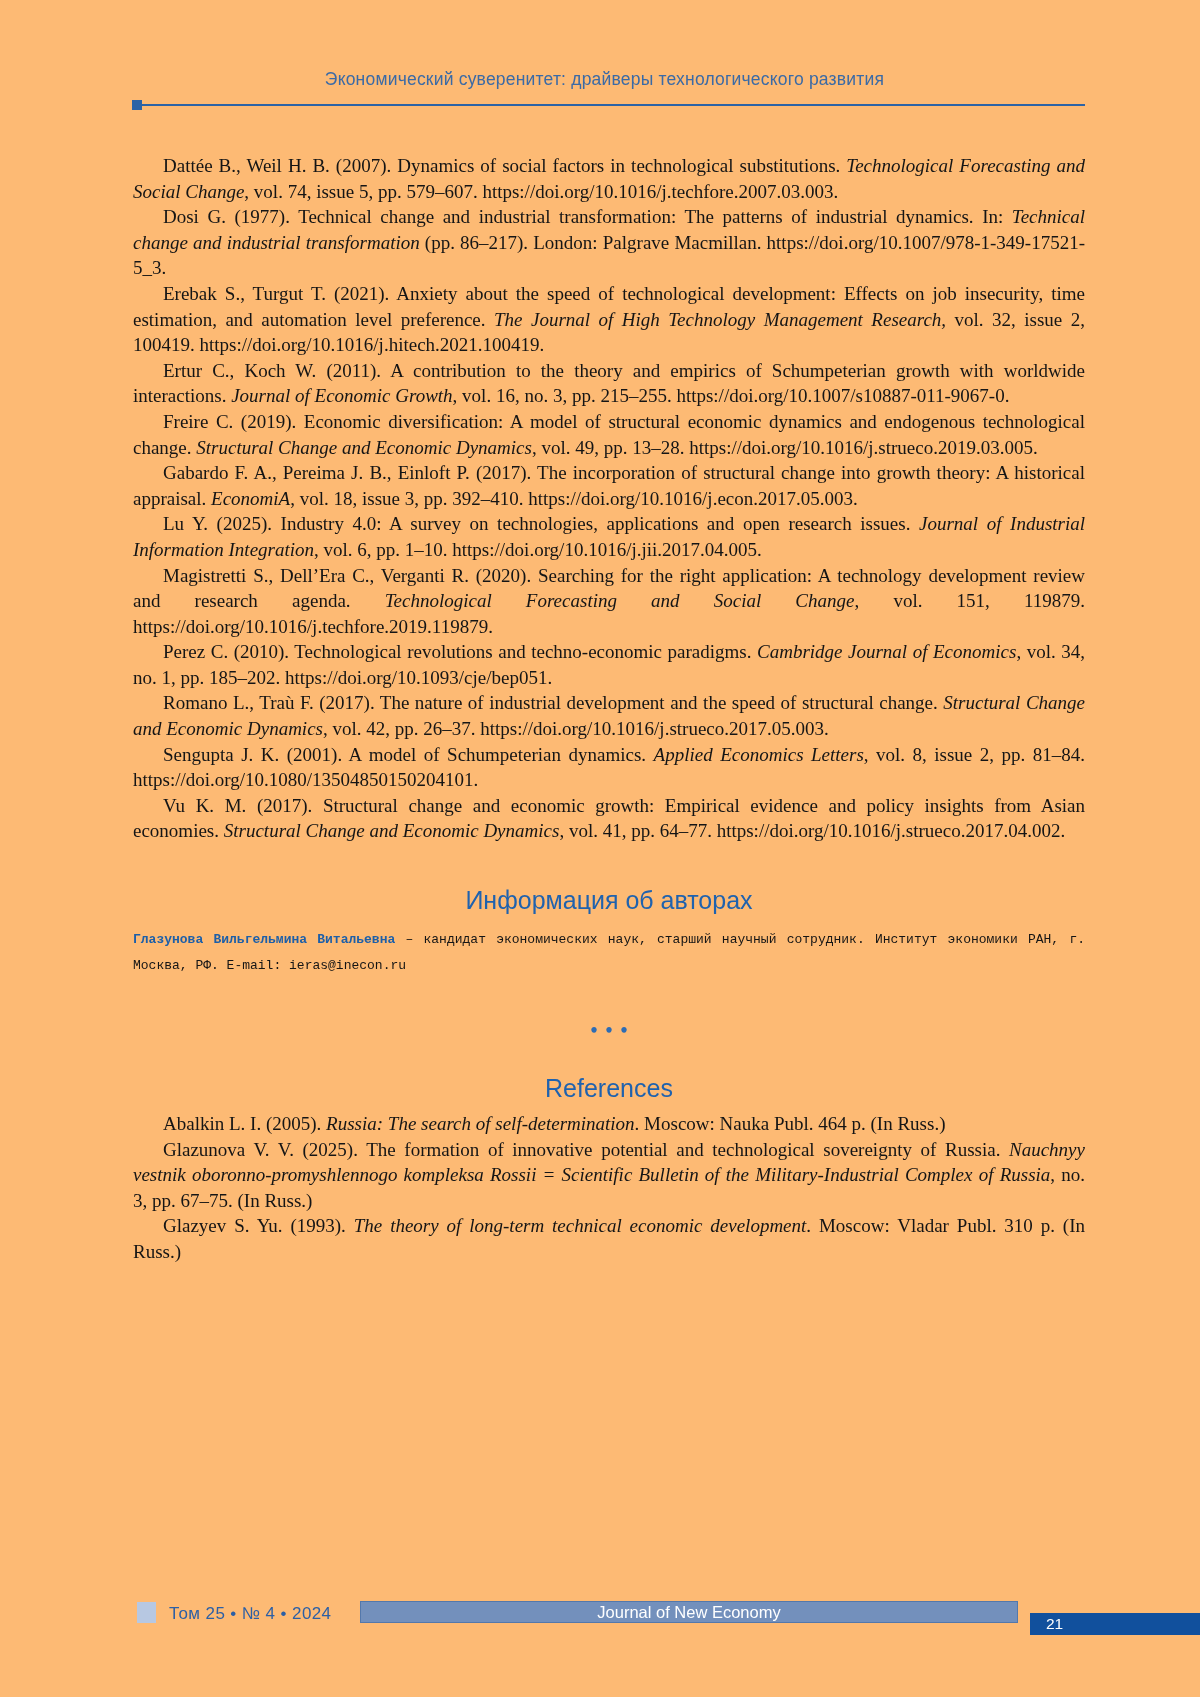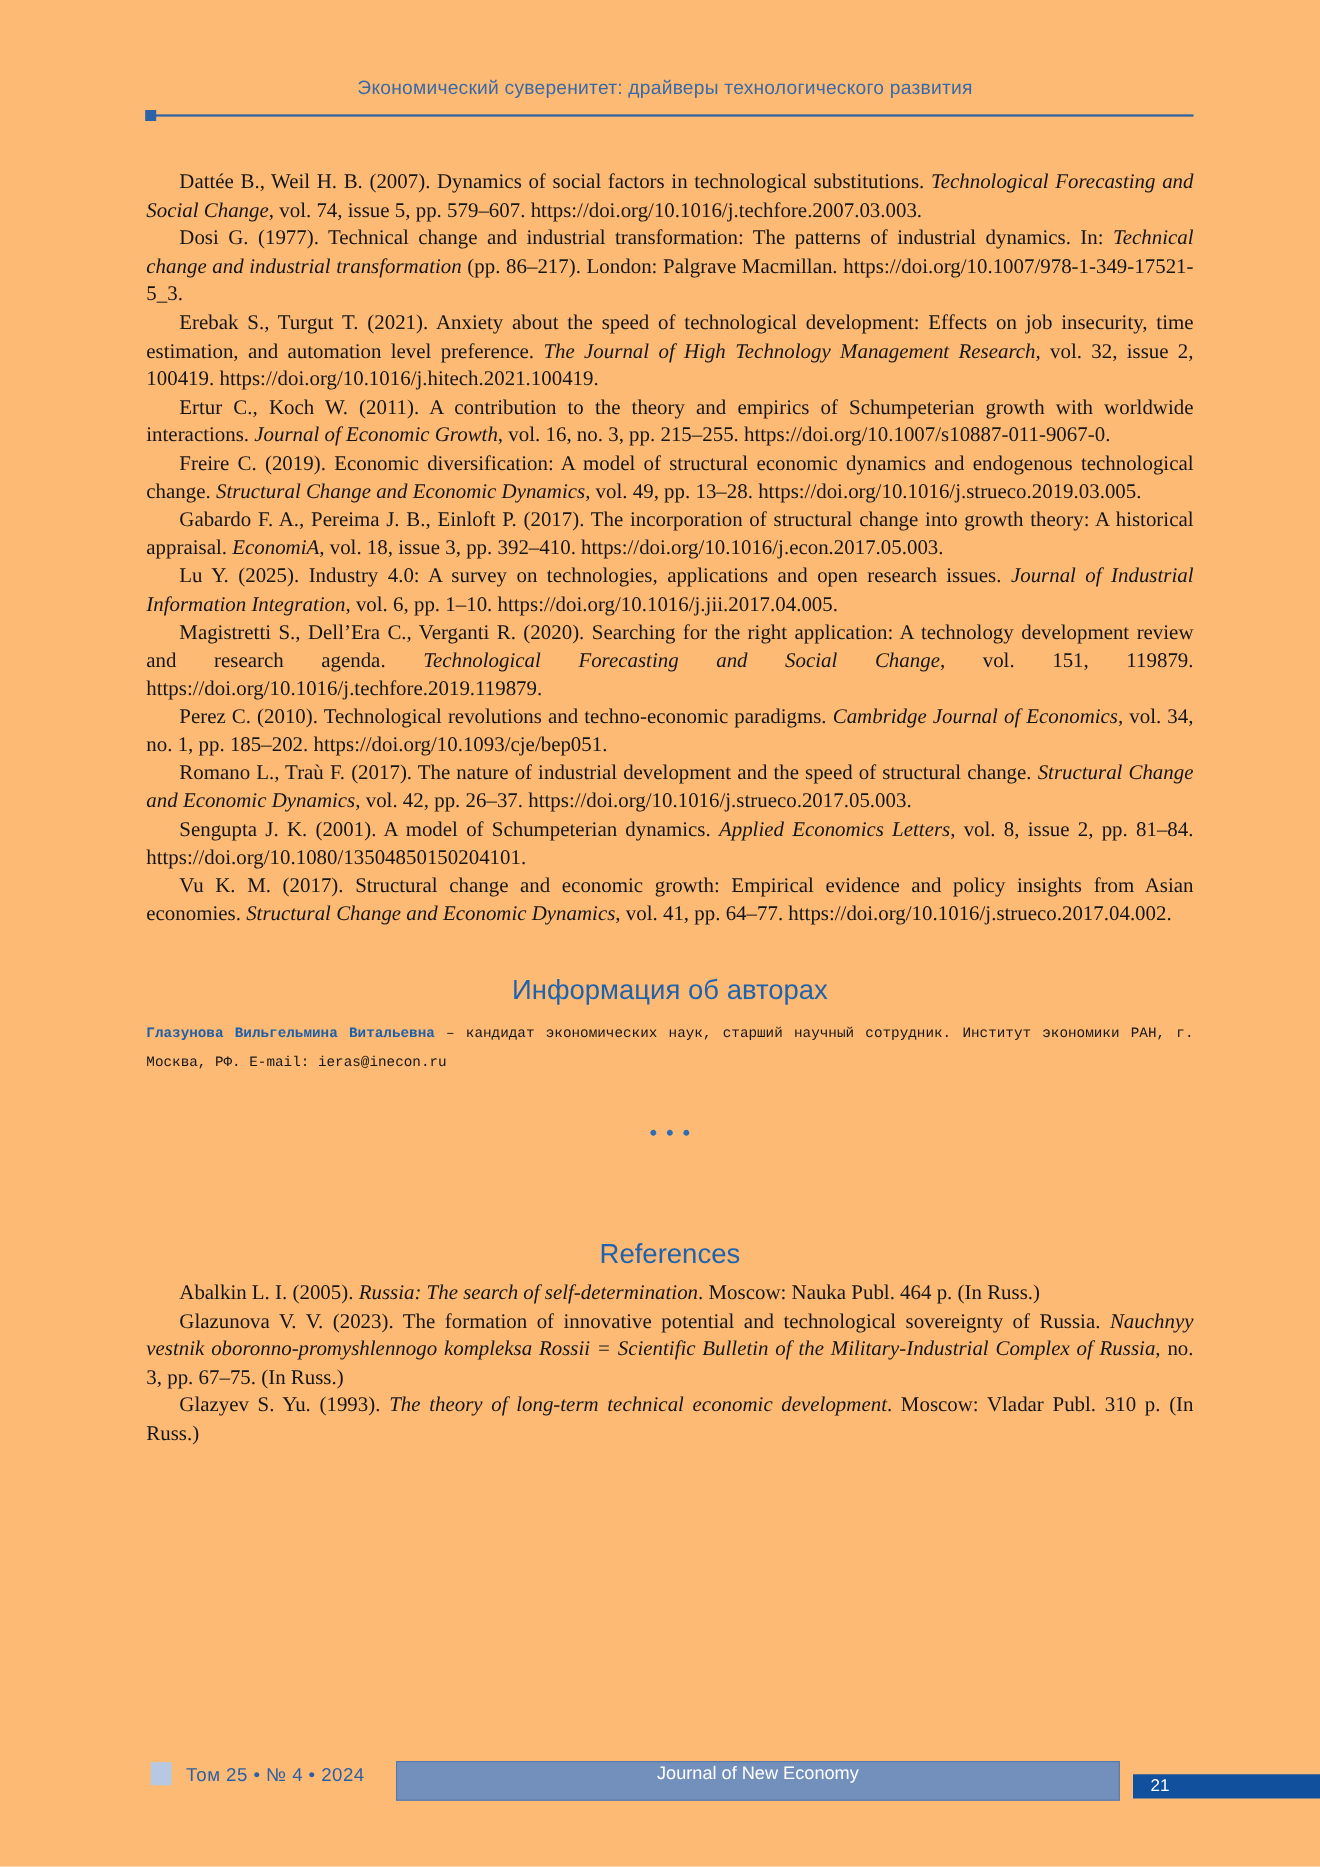--- a/index.html
+++ b/index.html
@@ -53,35 +53,35 @@
   }
   .author-name{color:#1d5fa8;font-weight:bold;}
   .dots{
     text-align:center;
     color:#2e6cb3;
     font-size:20px;
     font-weight:bold;
     letter-spacing:8px;
     margin:40px 0 0 8px;
   }
-  .refs-en-heading{margin-top:84px;margin-bottom:8px;}
+  .refs-en-heading{margin-top:32px;margin-bottom:8px;}
   
   .footer{
     position:absolute;top:1601px;left:0;width:1200px;height:24px;
     font-family:"Liberation Sans", sans-serif;
   }
   .footer-square{
     position:absolute;left:137px;top:1px;width:19px;height:21px;background:#b7c8e2;
   }
   .footer-volume{
     position:absolute;left:169px;top:3px;
     color:#2c5fa5;font-size:17px;letter-spacing:0.4px;white-space:nowrap;
   }
   .footer-bar{
-    position:absolute;left:360px;top:0;width:658px;height:36px;
+    position:absolute;left:360px;top:0;width:658px;height:22px;
     background:#7390bc;border:1px solid #5478ab;box-sizing:border-box;
     color:#ffffff;text-align:center;font-size:16.5px;line-height:20px;
   }
   .footer-page{
     position:absolute;left:1030px;top:12px;right:0;height:22px;
     background:#11509d;color:#ffffff;
     font-size:15.5px;line-height:22px;padding-left:16px;box-sizing:border-box;
   }
 </style>
 </head>
@@ -119,21 +119,21 @@
         <span class="author-name">Глазунова Вильгельмина Витальевна</span><span> – кандидат экономических наук, старший научный сотрудник. Институт экономики РАН, г. Москва, РФ. E-mail: ieras@inecon.ru</span>
       </p>
     </div>
 
     <div class="dots">•••</div>
 
     <h2 class="section-heading refs-en-heading">References</h2>
 
     <section>
         <p class="ref"><span>Abalkin L. I. (2005). </span><em>Russia: The search of self-determination</em><span>. Moscow: Nauka Publ. 464 p. (In Russ.)</span></p>
-        <p class="ref"><span>Glazunova V. V. (2023). The formation of innovative potential and technological sovereignty of Russia. </span><em>Nauchnyy vestnik oboronno-promyshlennogo kompleksa Rossii = Scientific Bulletin of the Military-Industrial Complex of Russia</em><span>, no. 3, pp. 67–75. (In Russ.)</span></p>
+        <p class="ref"><span>Glazunova V. V. (2025). The formation of innovative potential and technological sovereignty of Russia. </span><em>Nauchnyy vestnik oboronno-promyshlennogo kompleksa Rossii = Scientific Bulletin of the Military-Industrial Complex of Russia</em><span>, no. 3, pp. 67–75. (In Russ.)</span></p>
         <p class="ref"><span>Glazyev S. Yu. (1993). </span><em>The theory of long-term technical economic development</em><span>. Moscow: Vladar Publ. 310 p. (In Russ.)</span></p>
       </section>
   </div>
 
   <div class="footer">
     <span class="footer-square"></span>
     <span class="footer-volume">Том 25 • № 4 • 2024</span>
     <div class="footer-bar">Journal of New Economy</div>
     <div class="footer-page">21</div>
   </div>

